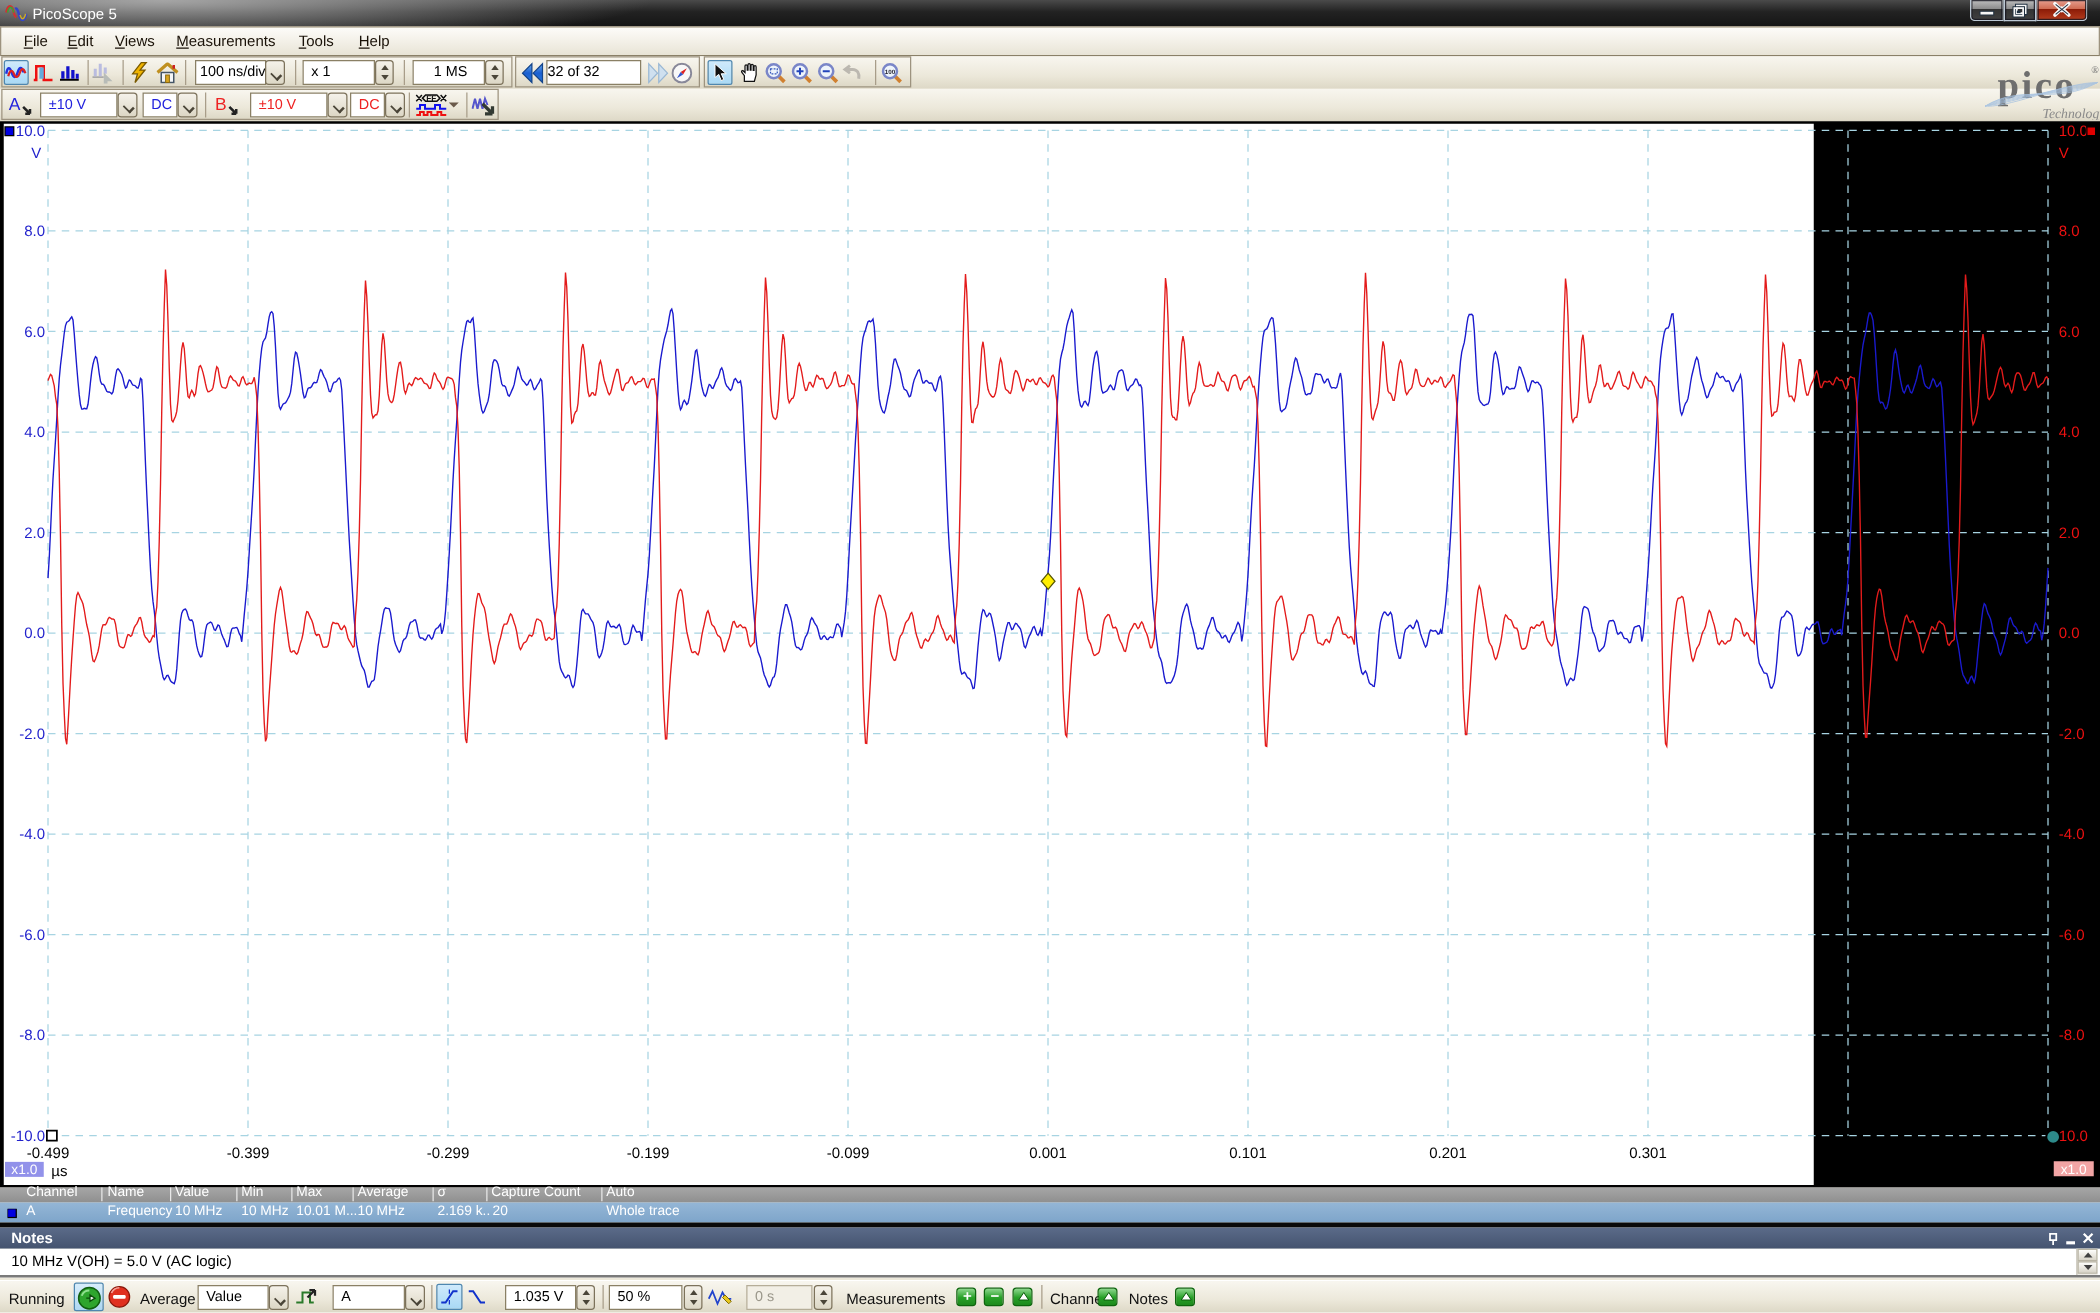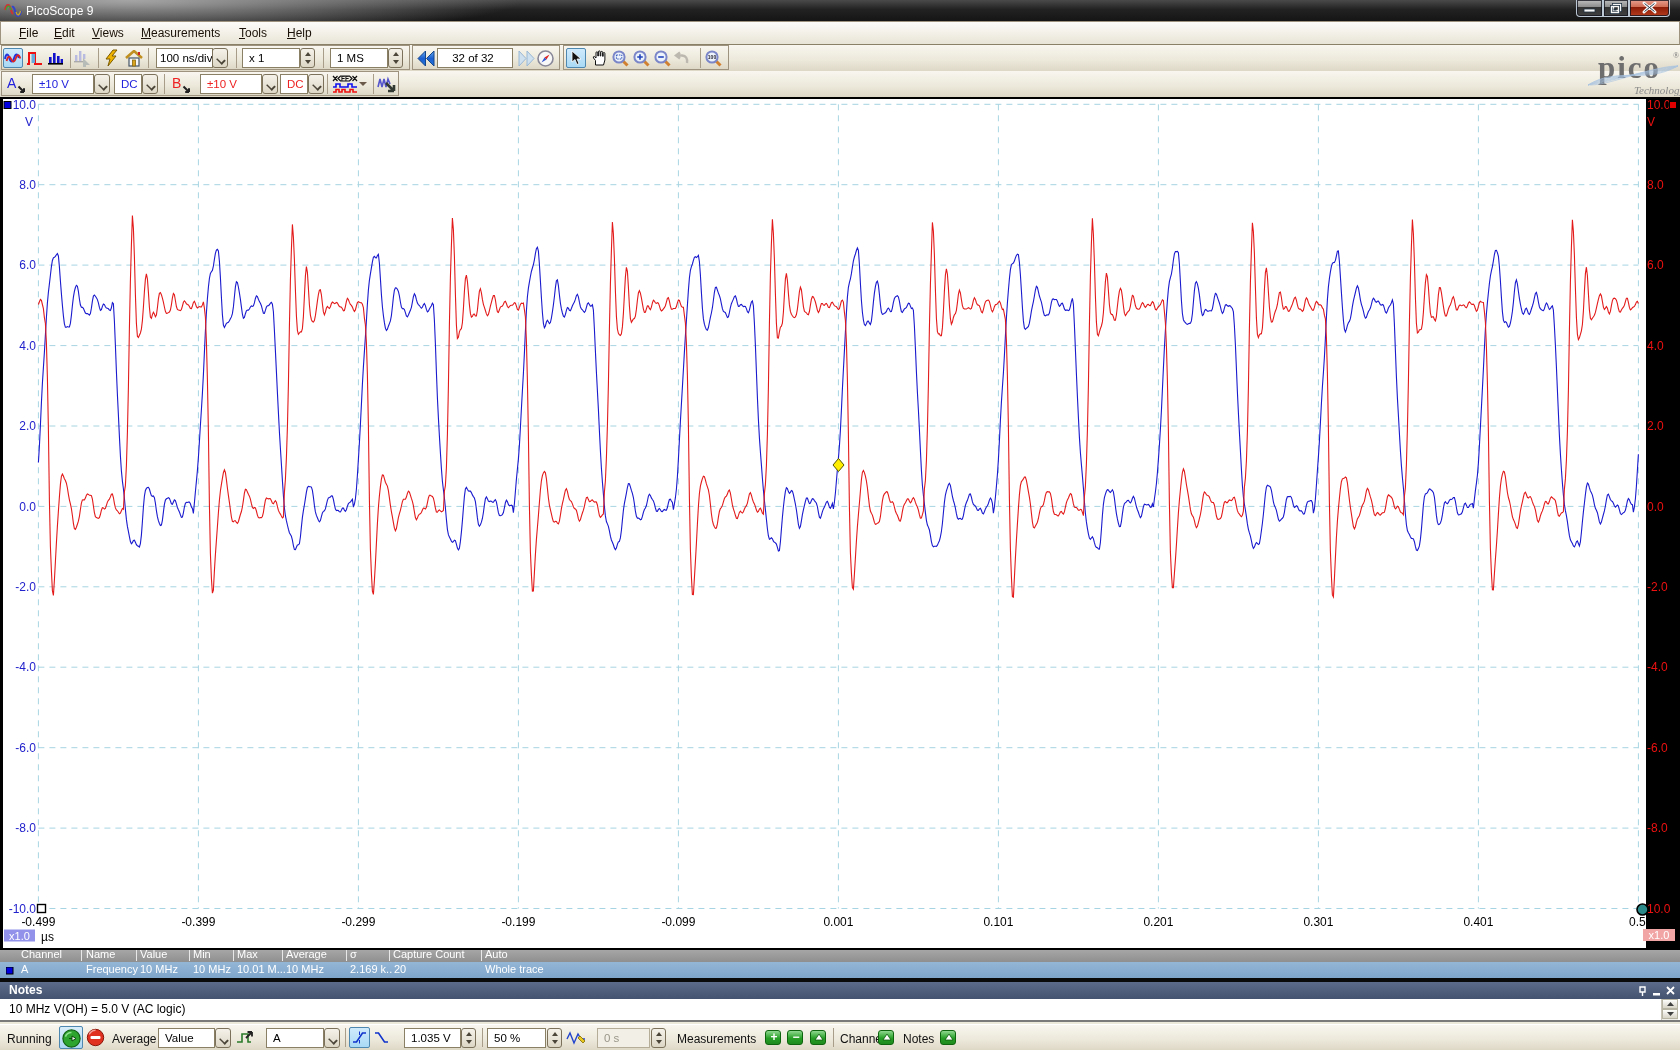--- a/index.html
+++ b/index.html
@@ -26,21 +26,21 @@
 .tbtn.sel{background:linear-gradient(#cfeaFC,#a9d9f5);border:1px solid #4e87b0;border-radius:2px;}
 .vsep{position:absolute;top:2px;width:1px;height:20px;background:#a89d89;}
 .field{position:absolute;background:#fff;border:1px solid #8a8065;font-size:11.5px;color:#000;white-space:nowrap;overflow:hidden;}
 .combo-btn{position:absolute;width:16px;height:20px;background:linear-gradient(#f5f2ea,#dcd7c5);border:1px solid #7c725b;border-radius:3px;}
 .combo-btn:after{content:"";position:absolute;left:4px;top:7px;width:6px;height:6px;border-right:2px solid #4a4538;border-bottom:2px solid #4a4538;transform:rotate(45deg) scale(1,.7);}
 .spin{position:absolute;width:15px;height:20px;background:linear-gradient(#f5f2ea,#dcd7c5);border:1px solid #7c725b;border-radius:3px;}
 .spin:before{content:"";position:absolute;left:3.5px;top:3px;border-left:3.5px solid transparent;border-right:3.5px solid transparent;border-bottom:4px solid #4a4538;}
 .spin:after{content:"";position:absolute;left:3.5px;bottom:3px;border-left:3.5px solid transparent;border-right:3.5px solid transparent;border-top:4px solid #4a4538;}
 
 #scope{position:absolute;left:0;top:97px;width:1680px;height:853px;background:#000;}
-#scope-inner{position:absolute;left:3px;top:2px;width:1643px;height:849px;background:#fff;}
+#scope-inner{position:absolute;left:3px;top:2px;width:1448px;height:849px;background:#fff;}
 
 #mhead{position:absolute;left:0;top:950px;width:1680px;height:12px;background:linear-gradient(#a6a6a6,#8f8f8f);color:#fff;font-size:11px;}
 #mrow{position:absolute;left:0;top:962px;width:1680px;height:16px;background:linear-gradient(#94b6d6,#7ea5ca);color:#fff;font-size:11px;}
 #mline{position:absolute;left:0;top:978px;width:1680px;height:4px;background:#0a0a0a;}
 .mh{position:absolute;top:-2px;}
 .mr{position:absolute;top:1px;}
 .mtick{position:absolute;top:0px;width:1px;height:11px;background:#e8e8e8;}
 
 #ntitle{position:absolute;left:0;top:982px;width:1680px;height:17px;background:linear-gradient(#5b6b89,#44536f);color:#fff;font-size:12px;font-weight:bold;}
 #nbody{position:absolute;left:0;top:999px;width:1680px;height:23px;background:#fff;border-bottom:2px solid #7a7a7a;font-size:12px;color:#000;}
@@ -50,21 +50,21 @@
 </head>
 <body>
 
 <div id="titlebar">
  <svg id="title-ico" width="20" height="15" viewBox="0 0 20 15">
   <path d="M1 7 Q2 2 4 2 Q6 2 7 7 Q7.7 10 9 11" fill="none" stroke="#cc3333" stroke-width="2"></path>
   <path d="M2 7 Q3 3 4.5 3 Q6 3 7 7" fill="none" stroke="#33aa33" stroke-width="1.2"></path>
   <path d="M8 4 Q10 3 11 8 Q12 13 14 13 Q16 13 17 8" fill="none" stroke="#3344cc" stroke-width="2"></path>
   <path d="M12 9 Q13 12 14 12 Q15.5 12 16.5 8" fill="none" stroke="#ccaa22" stroke-width="1.2"></path>
  </svg>
- <div id="title-txt">PicoScope 9</div>
+ <div id="title-txt">PicoScope 5</div>
  <div id="btn-min" class="winbtn"><svg width="25" height="15">
         <rect x="7" y="9" width="11" height="3" fill="#f5f5f5" stroke="#203040" stroke-width="0.8"></rect>
       </svg></div>
  <div id="btn-max" class="winbtn"><svg width="24" height="15">
         <rect x="8.5" y="3.5" width="9" height="8" fill="none" stroke="#203040" stroke-width="1"></rect>
         <rect x="9.5" y="4.5" width="7" height="6" fill="none" stroke="#f5f5f5" stroke-width="1.4"></rect>
         <rect x="6.5" y="5.5" width="9" height="8" fill="none" stroke="#203040" stroke-width="1"></rect>
         <rect x="7.5" y="6.5" width="7" height="6" fill="none" stroke="#f5f5f5" stroke-width="1.4"></rect>
         <rect x="9.5" y="8.5" width="3" height="2" fill="#203040"></rect>
       </svg></div>
@@ -130,39 +130,39 @@
           <rect x="7.5" y="10" width="3" height="6" fill="#d9a520" stroke="#8a6a10" stroke-width="0.8"></rect>
         </svg>
       </div>
       <i class="vsep" style="left:146px;top:2px;height:20px"></i>
       <div class="field" style="left:154px;top:2px;width:57px;height:20px;line-height:18px;padding-left:3px;color:#000">100 ns/div</div>
       <div class="combo-btn" style="left:210px;top:2px"></div>
       <i class="vsep" style="left:234px;top:2px;height:20px"></i>
       <div class="field" style="left:240px;top:2px;width:58px;height:20px;line-height:18px;padding-left:6px;color:#000">x 1</div>
       <div class="spin" style="left:298px;top:2px"></div>
       <i class="vsep" style="left:321px;top:2px;height:20px"></i>
-      <div class="field" style="left:328px;top:2px;width:58px;height:20px;line-height:18px;padding-left:6px;color:#000">1 MS</div>
+      <div class="field" style="left:328px;top:2px;width:58px;height:20px;line-height:18px;padding-left:16px;color:#000">1 MS</div>
       <div class="spin" style="left:386px;top:2px"></div>
     </div>
  <div class="tbgroup" style="left:412px;width:148px">
       <div class="tbtn" style="left:3px;top:2px;width:19px;height:20px;display:flex;align-items:center;justify-content:center">
         <svg width="18" height="19" viewBox="0 0 18 19">
           <defs>
             <linearGradient id="bg1" x1="0" y1="0" x2="0" y2="1">
               <stop offset="0" stop-color="#66aaee"></stop>
               <stop offset="0.5" stop-color="#1b5fd0"></stop>
               <stop offset="1" stop-color="#2277dd"></stop>
             </linearGradient>
           </defs>
           <path d="M8.5 2 L8.5 17 L1 9.5 Z" fill="url(#bg1)" stroke="#14448a" stroke-width="1"></path>
           <path d="M17 2 L17 17 L9.5 9.5 Z" fill="url(#bg1)" stroke="#14448a" stroke-width="1"></path>
         </svg>
       </div>
       <div class="field" style="left:24px;top:2px;width:76px;height:20px;line-height:18px;padding-left:0px;color:#000">
-        <span style="display:block;text-align:center;padding-right:4px">32 of 32</span>
+        <span style="display:block;text-align:left;padding-right:4px">32 of 32</span>
       </div>
       <div class="tbtn" style="left:103px;top:2px;width:19px;height:20px;display:flex;align-items:center;justify-content:center">
         <svg width="18" height="19" viewBox="0 0 18 19">
           <path d="M2 2 L2 17 L9 9.5 Z" fill="#cfe0ef" stroke="#9ab8d4" stroke-width="1"></path>
           <path d="M10 2 L10 17 L17 9.5 Z" fill="#cfe0ef" stroke="#9ab8d4" stroke-width="1"></path>
         </svg>
       </div>
       <div class="tbtn" style="left:123px;top:2px;width:18px;height:20px;display:flex;align-items:center;justify-content:center">
         <svg width="17" height="17" viewBox="0 0 17 17">
           <circle cx="8.5" cy="8.5" r="7.5" fill="#f8f8f8" stroke="#889" stroke-width="1.6"></circle>

